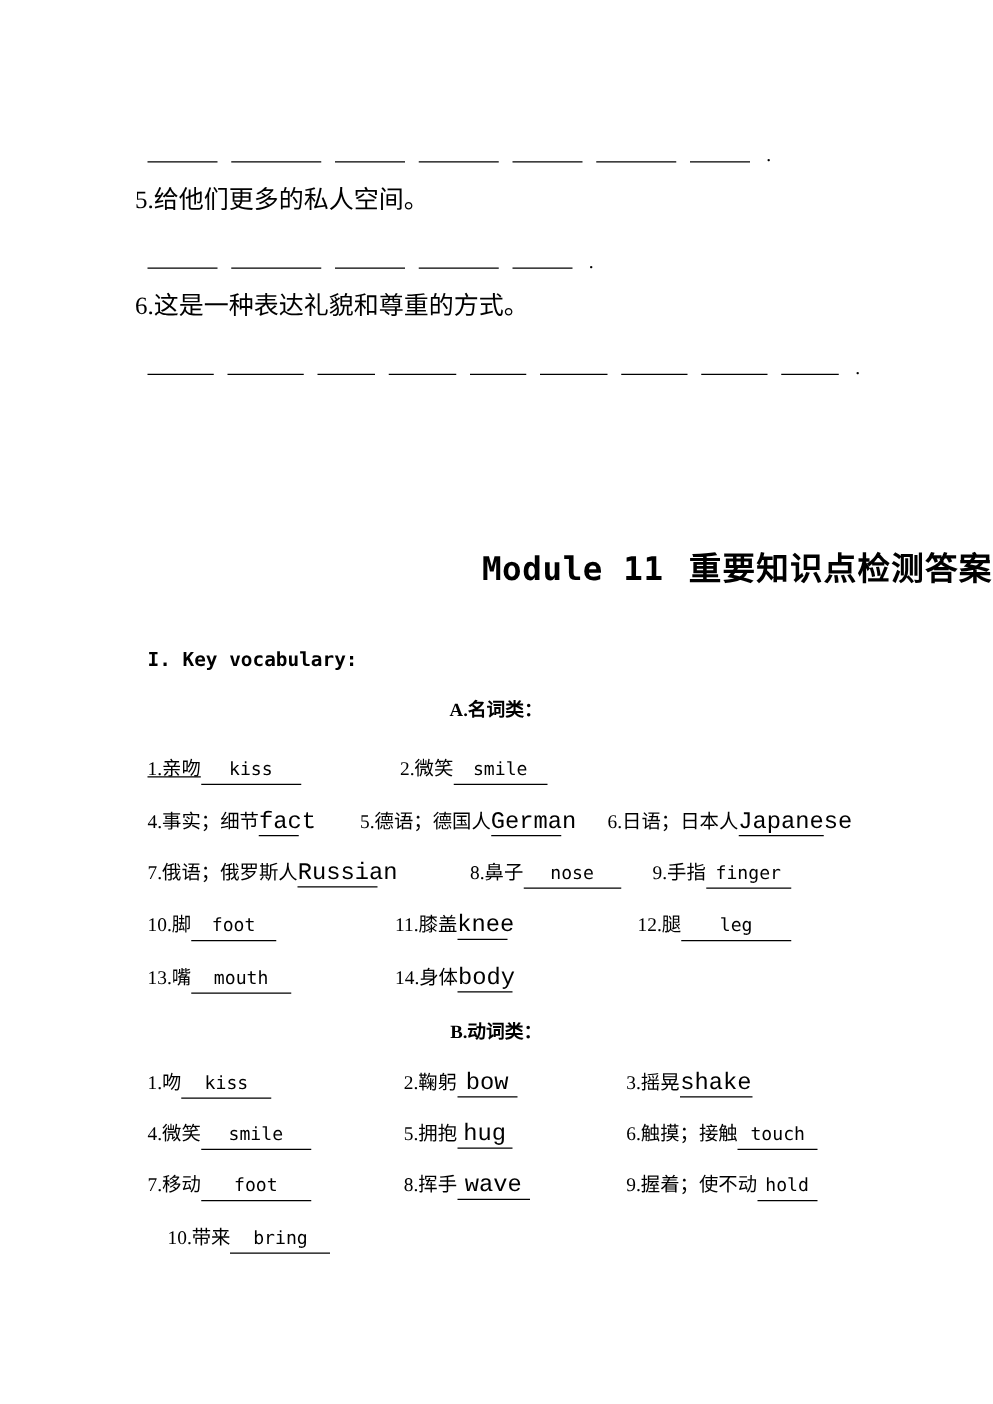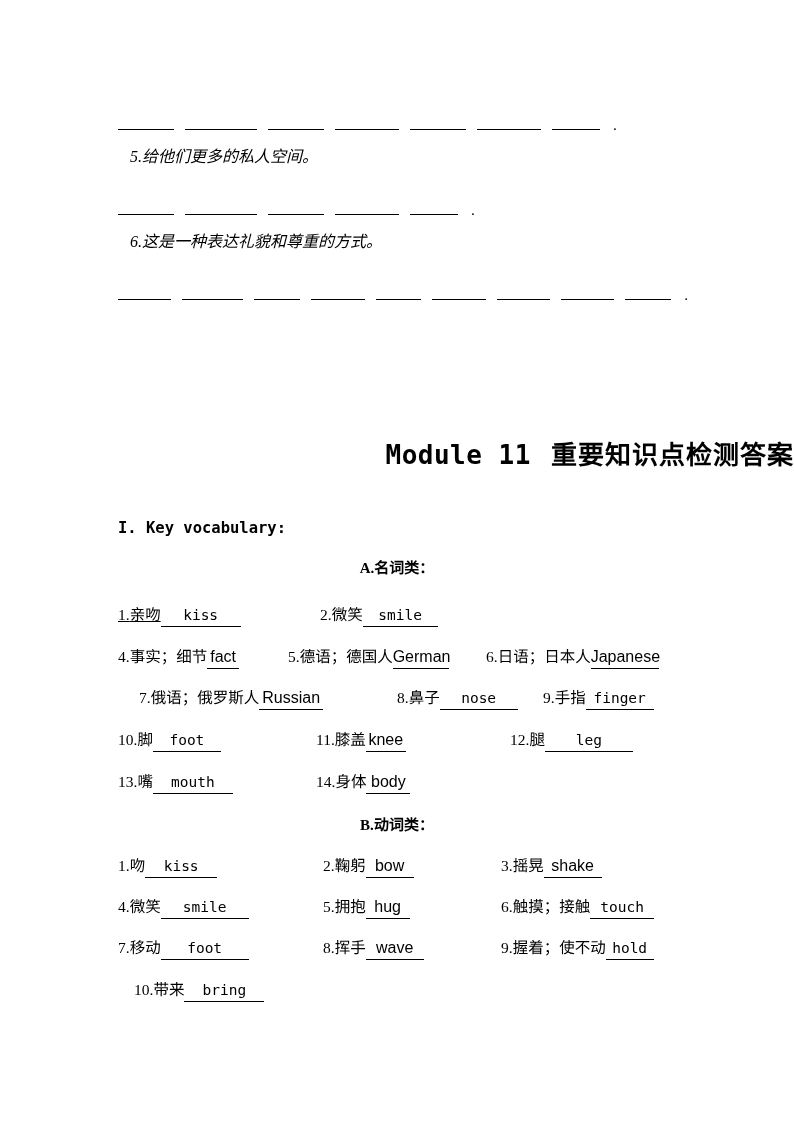--- a/index.html
+++ b/index.html
@@ -22,27 +22,26 @@
     position: absolute;
     left: 0; top: 0;
     width: 794px;
     height: 1123px;
     padding: 0;
   }
 
   
   .body-line {
     position: absolute;
-    left: 130px;
+    left: 108px;
     width: 562px;
-    font-size: 16px;
+    font-size: 20px;
     line-height: 1.15;
     white-space: nowrap;
     font-family: "Liberation Serif", "DejaVu Serif", serif;
-    font-style: italic;
   }
 
   
   .blank-row {
     position: absolute;
     left: 118px;
     width: 570px;
     height: 22px;
     display: flex;
     align-items: flex-end;
@@ -134,22 +133,22 @@
     display: inline-block;
     border-bottom: 1.2px solid #000;
     text-align: center;
     vertical-align: baseline;
   }
   .vi-ans.mono {
     font-family: "DejaVu Sans Mono", "Liberation Mono", monospace;
     font-size: 14.5px;
   }
   .vi-ans.serif {
-    font-family: Liberation Sans, sans-serif;
-    font-size: 16px;
+    font-family: Liberation Mono, monospace;
+    font-size: 19px;
   }
 </style>
 </head>
 <body>
 
 <div class="page">
 
 <div class="blank-row" style="top: 108px;">
       <span class="blank" style="width: 56px;"></span>
       <span class="blank" style="width: 72px;"></span>
@@ -187,21 +186,21 @@
     <div class="sub-heading" style="top: 556px;"><span class="lat">A.</span><span>名词类：</span></div>
     <div class="vocab-row" style="top: 604px;">
       <span class="vocab-item" style="left: 0px; text-decoration: underline;"><span class="vi-num">1.</span><span class="vi-cn">亲吻</span><span class="vi-ans mono" style="width: 80px;">kiss</span></span>
       <span class="vocab-item" style="left: 202px;"><span class="vi-num">2.</span><span class="vi-cn">微笑</span><span class="vi-ans mono" style="width: 75px;">smile</span></span>
     </div>
     <div class="vocab-row" style="top: 646px;">
       <span class="vocab-item" style="left: 0px;"><span class="vi-num">4.</span><span class="vi-cn">事实；细节</span><span class="vi-ans serif" style="width: 32px;">fact</span></span>
       <span class="vocab-item" style="left: 170px;"><span class="vi-num">5.</span><span class="vi-cn">德语；德国人</span><span class="vi-ans serif" style="width: 56px;">German</span></span>
       <span class="vocab-item" style="left: 368px;"><span class="vi-num">6.</span><span class="vi-cn">日语；日本人</span><span class="vi-ans serif" style="width: 68px;">Japanese</span></span>
     </div>
-    <div class="vocab-row" style="top: 687px; margin-left: 21px;">
+    <div class="vocab-row" style="top: 687px;">
       <span class="vocab-item" style="left: 0px;"><span class="vi-num">7.</span><span class="vi-cn">俄语；俄罗斯人</span><span class="vi-ans serif" style="width: 64px;">Russian</span></span>
       <span class="vocab-item" style="left: 258px;"><span class="vi-num">8.</span><span class="vi-cn">鼻子</span><span class="vi-ans mono" style="width: 78px;">nose</span></span>
       <span class="vocab-item" style="left: 404px;"><span class="vi-num">9.</span><span class="vi-cn">手指</span><span class="vi-ans mono" style="width: 68px;">finger</span></span>
     </div>
     <div class="vocab-row" style="top: 729px;">
       <span class="vocab-item" style="left: 0px;"><span class="vi-num">10.</span><span class="vi-cn">脚</span><span class="vi-ans mono" style="width: 68px;">foot</span></span>
       <span class="vocab-item" style="left: 198px;"><span class="vi-num">11.</span><span class="vi-cn">膝盖</span><span class="vi-ans serif" style="width: 40px;">knee</span></span>
       <span class="vocab-item" style="left: 392px;"><span class="vi-num">12.</span><span class="vi-cn">腿</span><span class="vi-ans mono" style="width: 88px;">leg</span></span>
     </div>
     <div class="vocab-row" style="top: 771px;">

